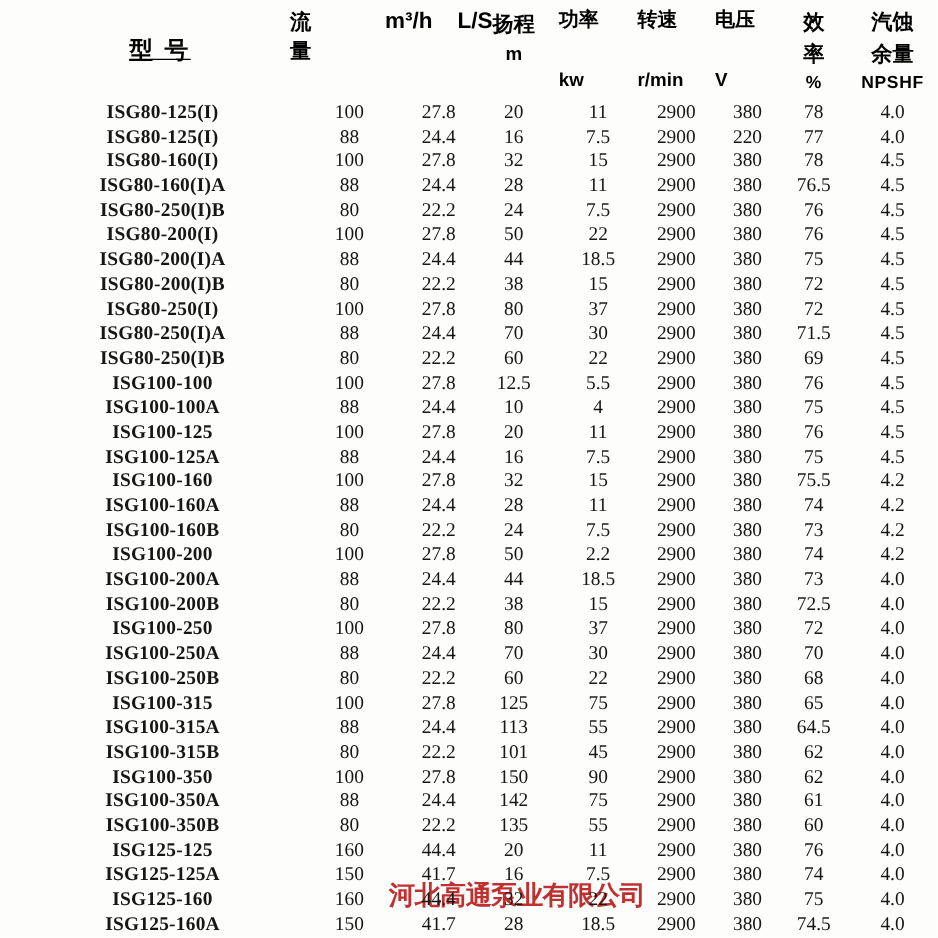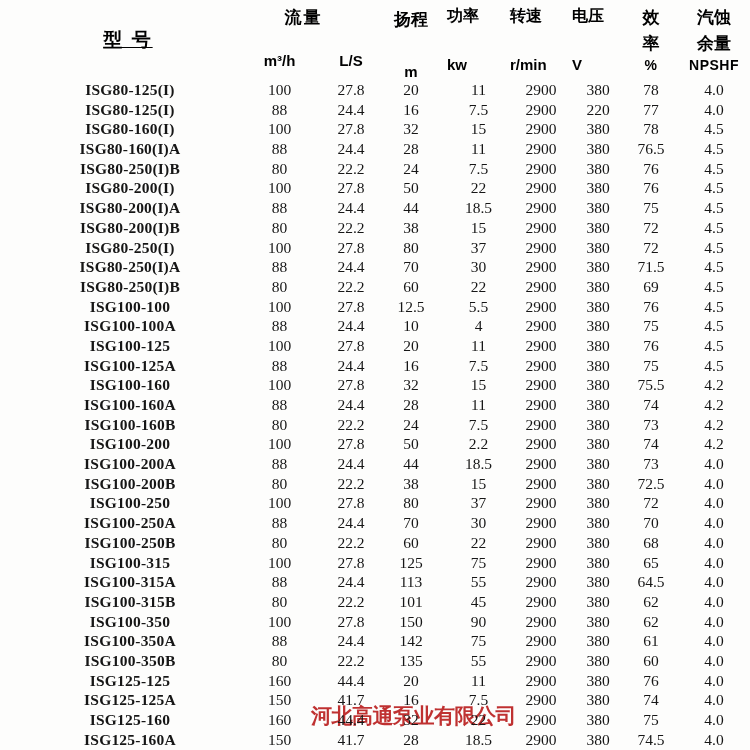--- a/index.html
+++ b/index.html
@@ -50,29 +50,29 @@
   .col-model{
     grid-column:1;
     display:flex; align-items:center; justify-content:center;
     padding-left:24px;
     font-size:19px;
     letter-spacing:2px;
     text-decoration:underline;
   }
   .group-flow{
     grid-column:2/4;
-    display:flex; flex-direction:column; justify-content:space-between;
+    display:flex; flex-direction:row; justify-content:space-between;
     padding:6px 0 11px;
   }
   .group-flow .gtitle{ text-align:center; font-size:17px; letter-spacing:2px; }
   .sub-flow{ display:grid; grid-template-columns:95px 48px; }
-  .sub-flow span{ text-align:center; font-size:15px; }
+  .sub-flow span{ text-align:right; font-size:18px; }
   .col-head{
     grid-column:4;
-    display:flex; flex-direction:column; align-items:center; justify-content:space-between;
+    display:flex; flex-direction:column; align-items:center; justify-content:flex-start;
     gap:4px; padding-top:8px;
     font-size:17px;
   }
   .col-head .unit{ font-size:15px; }
   .group-motor{
     grid-column:5/8;
     display:flex; flex-direction:column; justify-content:space-between;
     padding:6px 0 7px;
   }
   .group-motor .gtitle{ text-align:center; font-size:17px; letter-spacing:1px; }

